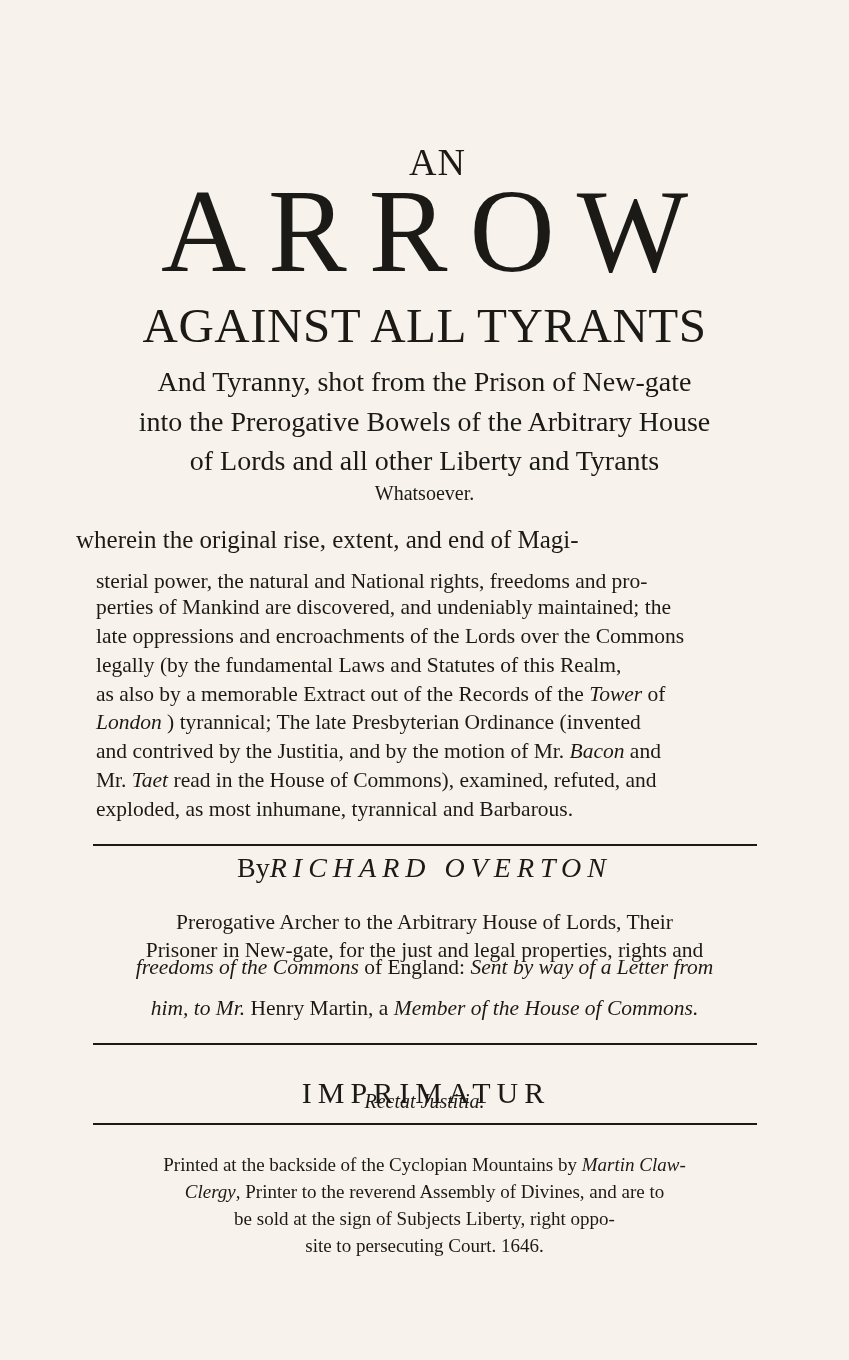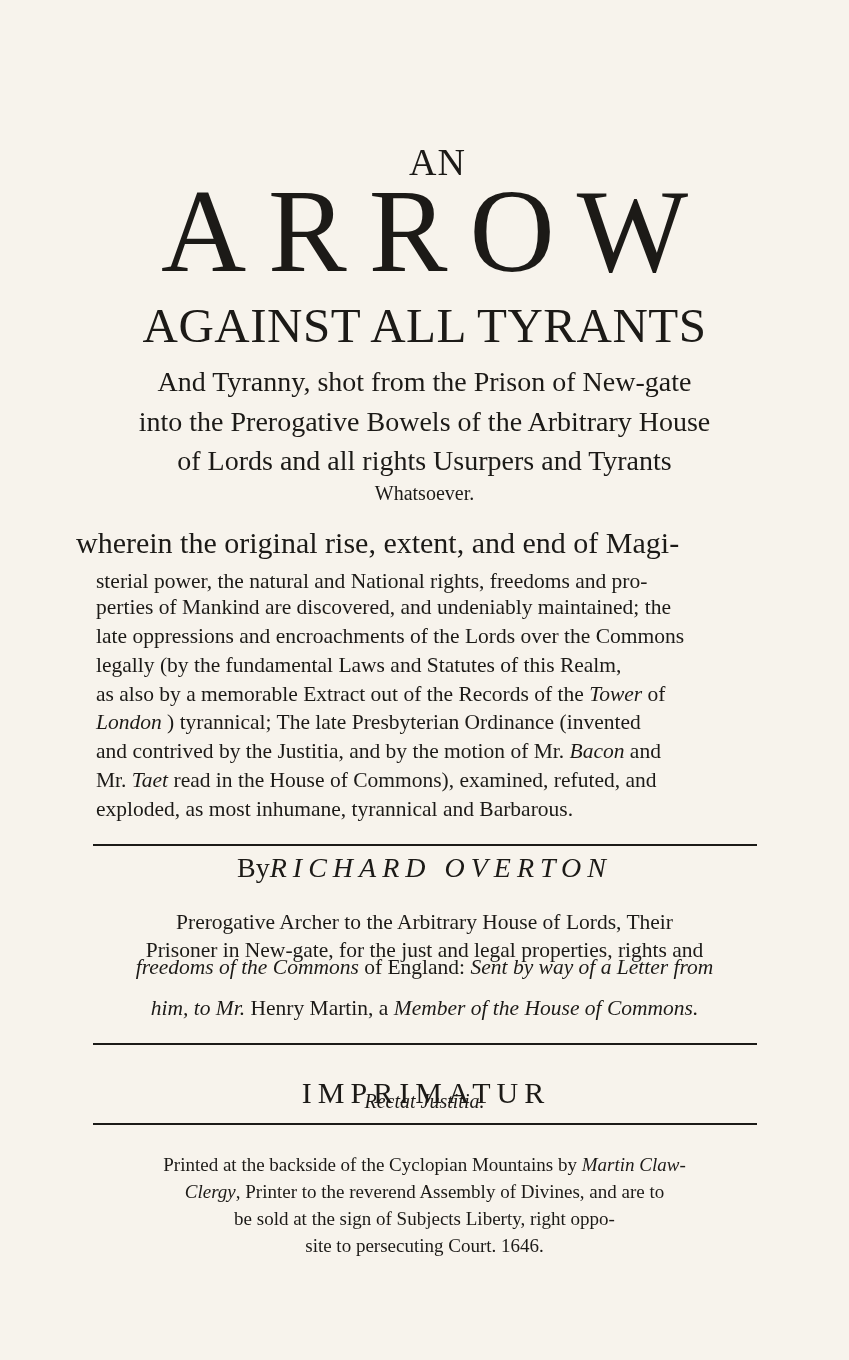--- a/index.html
+++ b/index.html
@@ -8,41 +8,41 @@
     font-family:"Liberation Serif","DejaVu Serif",serif;
     position:relative; overflow:hidden;
   }
   .c { position:absolute; left:0; width:849px; text-align:center; white-space:nowrap; }
   .an { top:140px; font-size:38px; letter-spacing:1px;margin-left:13px; }
   .arrow { top:172px; font-size:118px; font-weight:normal; letter-spacing:22px; line-height:120px; padding-left:22px; box-sizing:border-box; }
   .against { top:296px; font-size:49px; line-height:60px; letter-spacing:0.5px; }
   .sub { font-size:28px; line-height:40px; }
   .sub1 { top:362px; } .sub2 { top:402px; } .sub3 { top:441px; }
   .whats { top:482px; font-size:20px; }
-  .body-first { position:absolute; left:76px; top:526px; font-size:30px; white-space:nowrap; }
+  .body-first { position:absolute; left:76px; top:526px; font-size:25px; white-space:nowrap; }
   .body-line { position:absolute; left:96px; font-size:21.5px; white-space:nowrap; }
   .rule { position:absolute; left:93px; width:664px; height:2px; background:#1c1a17; }
   .by { top:852px; font-size:28px; }
   .by .name { font-style:italic; letter-spacing:6px; }
   .credit { font-size:21.5px; }
   .imp { top:1076px; font-size:30px; letter-spacing:6px; padding-left:3px; box-sizing:border-box; }
   .rectat { top:1090px; font-size:20px; font-style:italic; }
   .print { font-size:19px; }
   i { font-style:italic; }
 </style>
 </head>
 <body>
 
 <div class="c an">AN</div>
 <div class="c arrow">ARROW</div>
 <div class="c against">AGAINST ALL TYRANTS</div>
 
 <div class="c sub sub1">And Tyranny, shot from the Prison of New-gate</div>
 <div class="c sub sub2">into the Prerogative Bowels of the Arbitrary House</div>
-<div class="c sub sub3">of Lords and all rights Usurpers and Tyrants</div>
+<div class="c sub sub3">of Lords and all other Liberty and Tyrants</div>
 <div class="c whats">Whatsoever.</div>
 
 <div class="body-first">wherein the original rise,  extent, and end of Magi-</div>
 <div class="body-line" style="top:569px">sterial power, the natural and National rights, freedoms and pro-</div>
 <div class="body-line" style="top:595px">perties of Mankind are discovered, and undeniably maintained; the</div>
 <div class="body-line" style="top:624px">late oppressions and encroachments of the Lords over the Commons</div>
 <div class="body-line" style="top:653px">legally  (by the fundamental Laws and Statutes of  this Realm,</div>
 <div class="body-line" style="top:682px">
   <span>as also by a memorable Extract out of the Records of the </span><i>Tower</i><span> of</span>
 </div>

